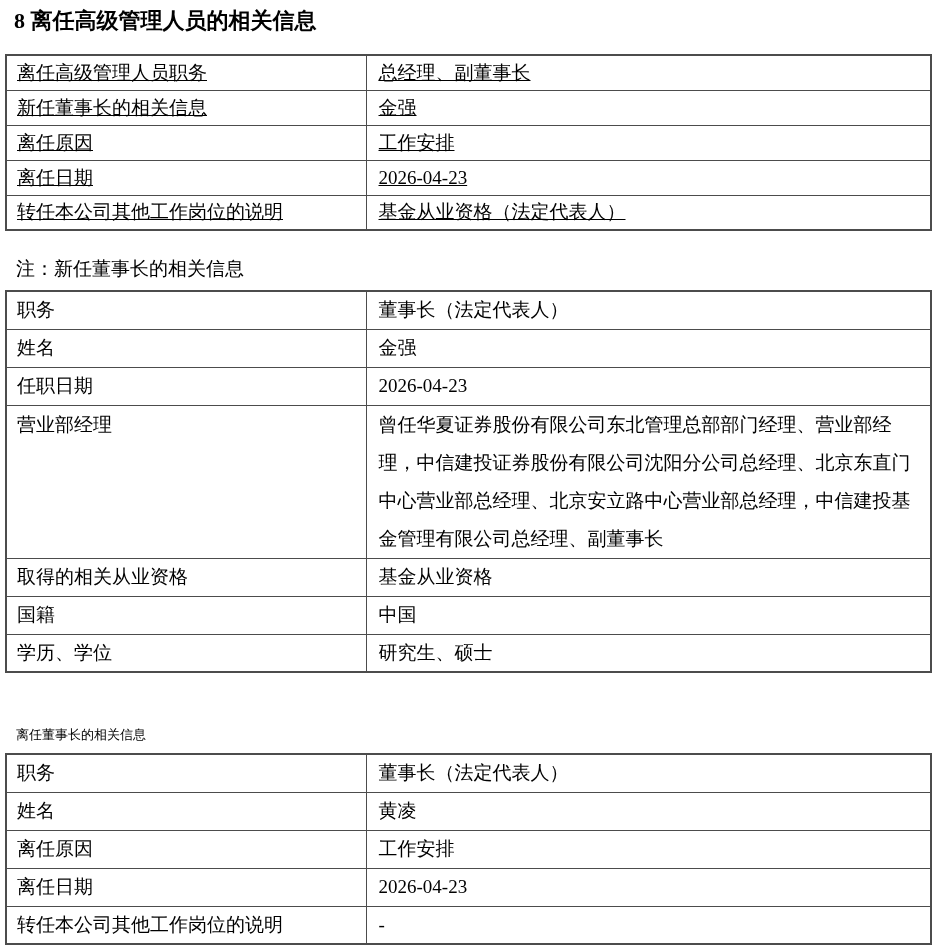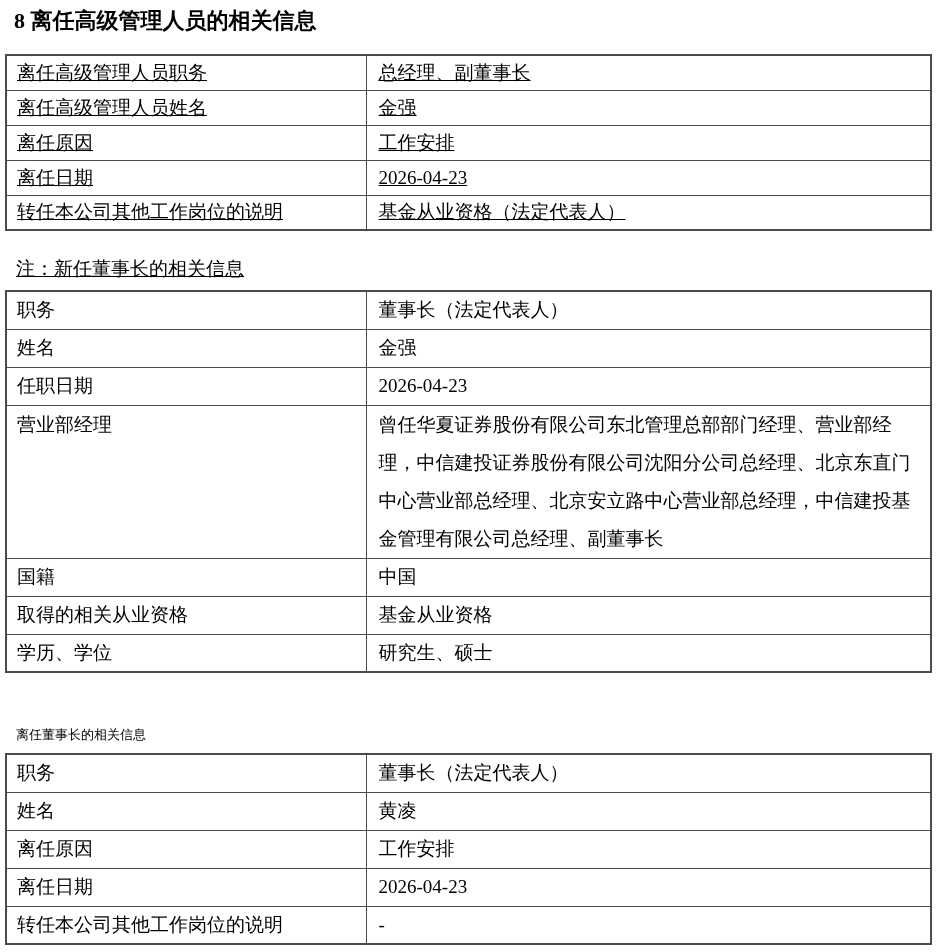--- a/index.html
+++ b/index.html
@@ -35,21 +35,20 @@
   .label-cell { padding-left: 10px; padding-right: 6px; }
   .value-cell { padding-left: 12px; padding-right: 10px; margin-left: 46px; }
 
   #table-departing-manager { margin-top: 20px; }
   #table-departing-manager tr { height: 35px; text-decoration: underline; }
 
   .note {
     font-size: 19px;
     line-height: 23px;
     margin: 26px 0 0 11px;
-    text-decoration: underline;
   }
 
   #table-new-chairman { margin-top: 10px; }
   #table-new-chairman tr { height: 38px; }
   
   #table-new-chairman tr:nth-child(4) { height: 153px; }
   #table-new-chairman tr:nth-child(4) td {
     vertical-align: top;
     line-height: 38px;
   }
@@ -74,21 +73,21 @@
     <colgroup>
         <col style="width:360px">
         <col style="width:565px">
       </colgroup>
     <tbody>
         <tr>
           <td class="label-cell">离任高级管理人员职务</td>
           <td class="value-cell">总经理、副董事长</td>
         </tr>
         <tr>
-          <td class="label-cell">离任高级管理人员姓名</td>
+          <td class="label-cell">新任董事长的相关信息</td>
           <td class="value-cell">金强</td>
         </tr>
         <tr>
           <td class="label-cell">离任原因</td>
           <td class="value-cell">工作安排</td>
         </tr>
         <tr>
           <td class="label-cell">离任日期</td>
           <td class="value-cell">2026-04-23</td>
         </tr>
@@ -117,26 +116,26 @@
         </tr>
         <tr>
           <td class="label-cell">任职日期</td>
           <td class="value-cell">2026-04-23</td>
         </tr>
         <tr>
           <td class="label-cell">营业部经理</td>
           <td class="value-cell">曾任华夏证券股份有限公司东北管理总部部门经理、营业部经理，中信建投证券股份有限公司沈阳分公司总经理、北京东直门中心营业部总经理、北京安立路中心营业部总经理，中信建投基金管理有限公司总经理、副董事长</td>
         </tr>
         <tr>
+          <td class="label-cell">取得的相关从业资格</td>
+          <td class="value-cell">基金从业资格</td>
+        </tr>
+        <tr>
           <td class="label-cell">国籍</td>
           <td class="value-cell">中国</td>
-        </tr>
-        <tr>
-          <td class="label-cell">取得的相关从业资格</td>
-          <td class="value-cell">基金从业资格</td>
         </tr>
         <tr>
           <td class="label-cell">学历、学位</td>
           <td class="value-cell">研究生、硕士</td>
         </tr>
       </tbody>
   </table>
 
   <div class="section-heading">离任董事长的相关信息</div>
 

